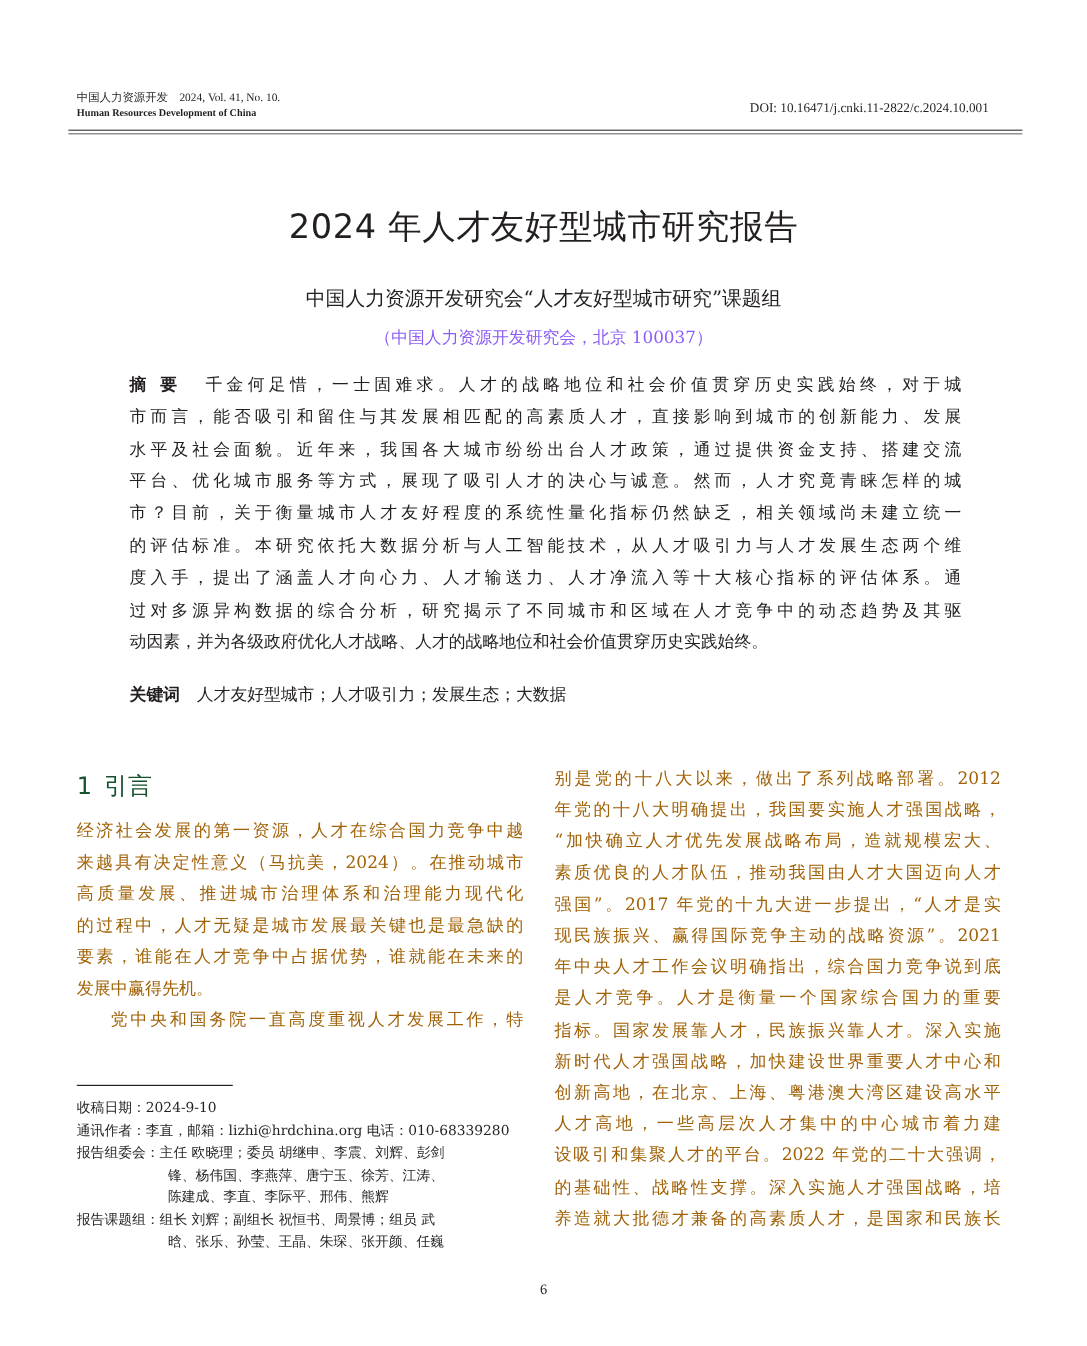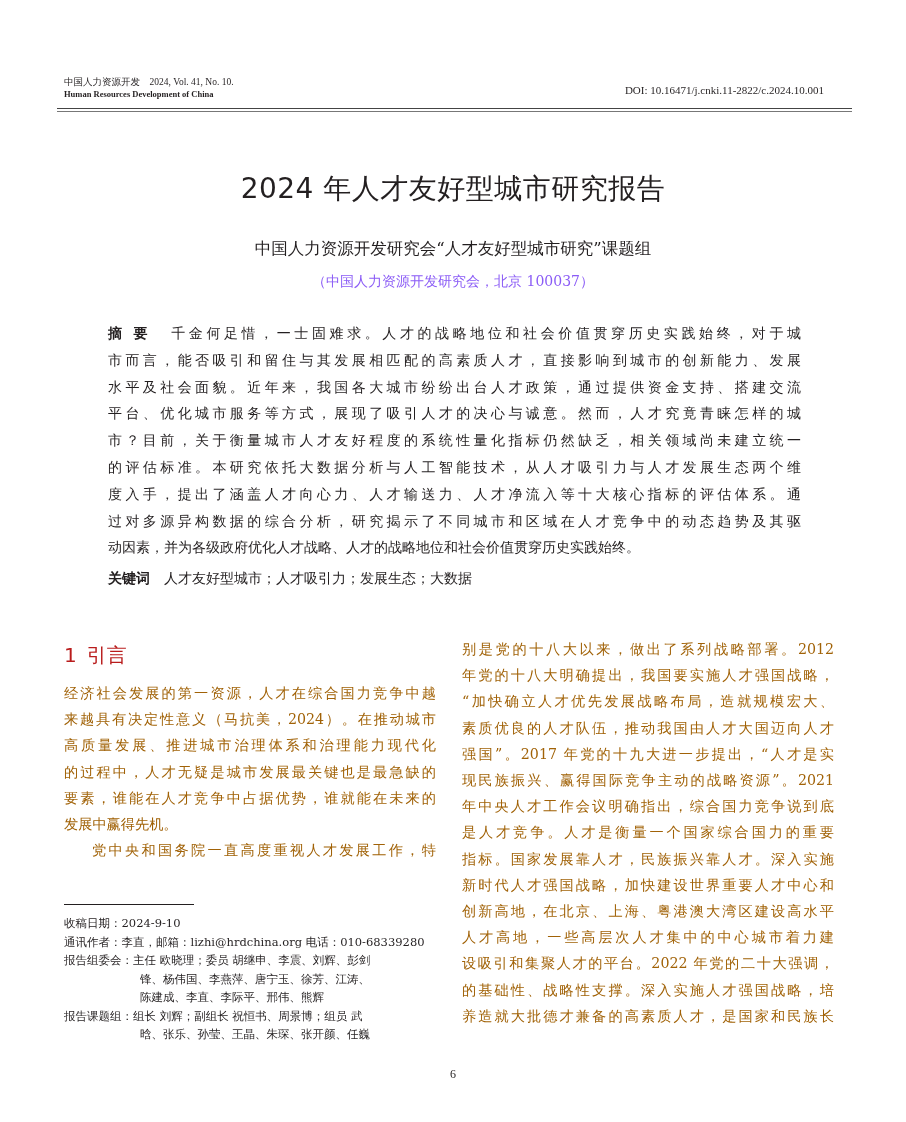--- a/index.html
+++ b/index.html
@@ -11,28 +11,28 @@
   .header-left { position: absolute; left: 64px; top: 76px; font-family: "Liberation Serif", serif; color: #231f20; }
   .journal-cn { font-size: 9.5px; line-height: 12px; white-space: nowrap; }
   .journal-en { font-size: 8.5px; line-height: 12px; white-space: nowrap; font-weight: bold; }
   .doi { position: absolute; right: 82px; top: 84px; font-family: "Liberation Serif", serif; font-size: 11px; color: #231f20; white-space: nowrap; }
   .rule-double { position: absolute; left: 57px; width: 795px; top: 108px; height: 4px; border-top: 1.5px solid #444; border-bottom: 1px solid #777; box-sizing: border-box; }
 
   .title { position: absolute; left: 0; width: 906px; top: 170px; text-align: center; font-family: "DejaVu Sans", sans-serif; font-size: 28px; font-weight: normal; letter-spacing: 0.5px; color: #231f20; }
   .authors { position: absolute; left: 0; width: 906px; top: 238px; text-align: center; font-size: 16.5px; color: #231f20; }
   .affil { position: absolute; left: 0; width: 906px; top: 273px; text-align: center; font-size: 14px; color: #8b5cf6; }
 
-  .abstract { position: absolute; left: 108px; width: 693px; top: 320px; font-size: 14px; line-height: 26.8px; text-align: justify; color: #231f20; }
+  .abstract { position: absolute; left: 108px; width: 693px; top: 308px; font-size: 14px; line-height: 26.8px; text-align: justify; color: #231f20; }
   .abstract .label { font-family: "DejaVu Sans", sans-serif; font-weight: bold; margin-right: 12px; letter-spacing: 8px; }
   .abstract-line { display: block; white-space: nowrap; text-align: justify; text-align-last: justify; }
   .abstract-line.last { text-align-last: left; }
   .keywords { position: absolute; left: 108px; top: 570px; font-size: 14px; white-space: nowrap; }
   .keywords .label { font-family: "DejaVu Sans", sans-serif; font-weight: bold; margin-right: 14px; }
 
-  .section-heading { position: absolute; left: 64px; top: 642px; font-family: "DejaVu Sans", sans-serif; font-size: 20px; color: #b91c1c; text-align: center; }
+  .section-heading { position: absolute; left: 64px; top: 642px; font-family: "DejaVu Sans", sans-serif; font-size: 20px; color: #14532d; text-align: center; }
   .section-heading .num { margin-right: 10px; }
 
   .col { position: absolute; width: 372px; font-size: 14.2px; line-height: 26.2px; color: #a16207; }
   .col-left { left: 64px; top: 680px; }
   .col-right { left: 462px; top: 636px; width: 372px; }
   .line { display: block; white-space: nowrap; text-align: justify; text-align-last: justify; }
   .line.last { text-align-last: left; }
   .indent { padding-left: 28px; }
 
   .fn-rule { position: absolute; left: 64px; top: 904px; width: 130px; border-top: 1px solid #231f20; }

